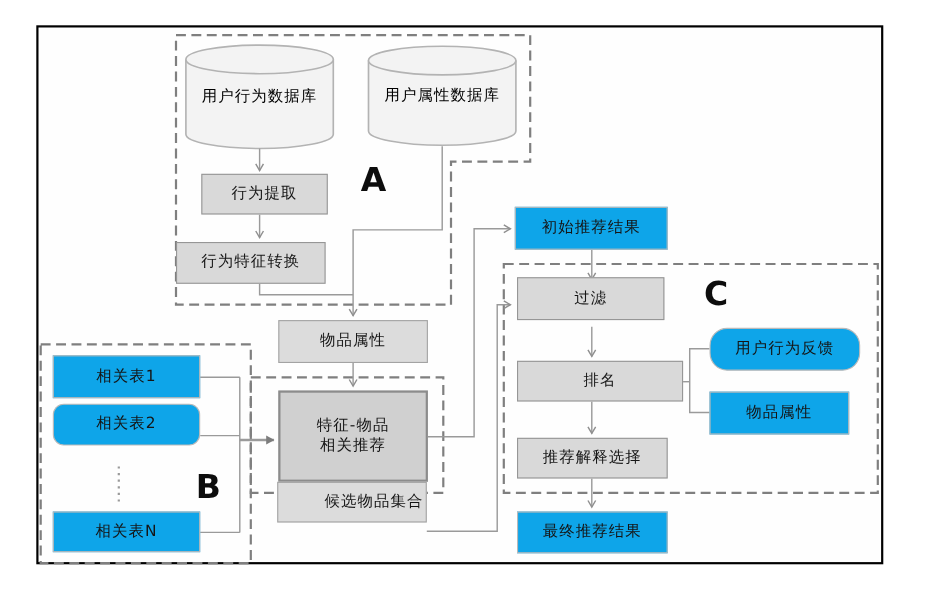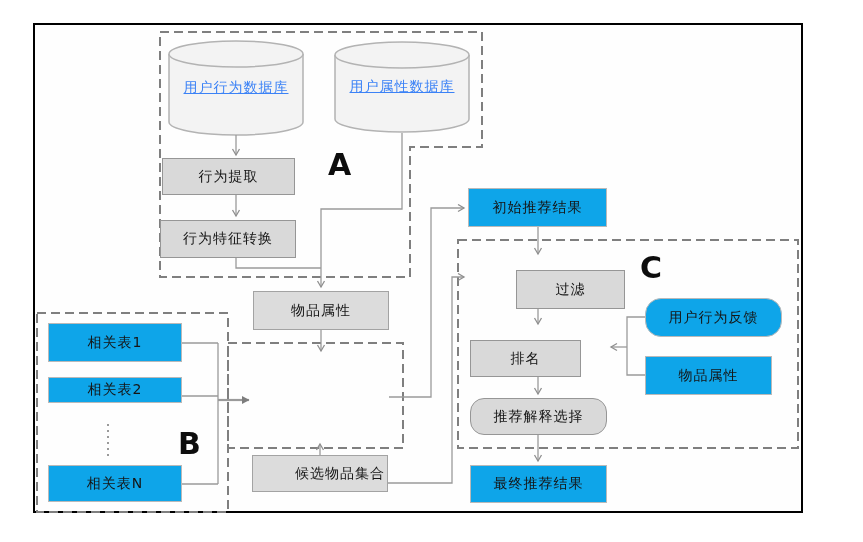--- a/index.html
+++ b/index.html
@@ -9,21 +9,21 @@
            border:2.5px solid #000000; background:#fefefe; box-sizing:border-box; }
   svg.layer { position:absolute; left:0; top:0; width:863px; height:542px; }
   .node { position:absolute; display:flex; align-items:center; justify-content:center;
           box-sizing:border-box; font-size:14px; color:#151515; text-align:center;
           letter-spacing:1px; line-height:1.25; }
   .light { background:#0ea5e9; border:1.5px solid #b9b9b9; }
   .mid   { background:#d9d9d9; border:1.5px solid #969696; }
   .mid2  { background:#dcdcdc; border:1.5px solid #a3a3a3; }
   .dark  { background:#d0d0d0; border:2px solid #8c8c8c; flex-direction:column; }
   .cyl-label { position:absolute; display:flex; align-items:center; justify-content:center;
-               font-size:14px; color:#3b82f6; letter-spacing:1px;text-decoration:underline; }
+               font-size:14px; color:#000000; letter-spacing:1px; }
   .grouplabel { position:absolute; font-weight:bold; font-size:30px; color:#0d0d0d;
                 font-family:"DejaVu Sans", sans-serif; }
 </style>
 </head>
 <body>
 
 <div id="stage">
   <div id="frame"></div>
 
   <svg class="layer" viewBox="0 0 863 542">
@@ -71,32 +71,36 @@
     </g>
   </svg>
 
   <div class="grouplabel" style="left:328px; top:147px;">A</div>
   <div class="grouplabel" style="left:178px; top:426px;">B</div>
   <div class="grouplabel" style="left:640px; top:250px;">C</div>
 
   <div class="cyl-label" style="left:169px; top:68px; width:134px; height:40px;">用户行为数据库</div>
   <div class="cyl-label" style="left:335px; top:67px; width:134px; height:40px;">用户属性数据库</div>
 
-  <div class="node mid" style="left:162px; top:158px; width:133px; height:37px;">行为提取</div>
+  <div class="node mid" style="left:183px; top:158px; width:115px; height:37px;">行为提取</div>
   <div class="node mid" style="left:160px; top:220px; width:136px; height:38px;">行为特征转换</div>
   <div class="node mid2" style="left:253px; top:291px; width:136px; height:39px;">物品属性</div>
 
   <div class="node light" style="left:48px; top:323px; width:134px; height:39px;">相关表1</div>
-  <div class="node light" style="left:48px; top:377px; width:134px; height:26px;">相关表2</div>
+  <div class="node light" style="left:48px; top:367px; width:134px; height:38px;border-radius:10px;">相关表2</div>
   <div class="node light" style="left:48px; top:465px; width:134px; height:37px;">相关表N</div>
 
+  <div class="node dark" style="left:253px; top:355px; width:136px; height:83px;">
+    <span>特征-物品</span>
+    <span>相关推荐</span>
+  </div>
 
-  <div class="node mid2" style="left:252px; top:455px; width:136px; height:37px;padding-left:40px;">候选物品集合</div>
+  <div class="node mid2" style="left:252px; top:438px; width:136px; height:37px;padding-left:40px;">候选物品集合</div>
 
   <div class="node light" style="left:468px; top:188px; width:139px; height:39px;">初始推荐结果</div>
-  <div class="node mid" style="left:470px; top:270px; width:109px; height:39px;margin-left:46px;">过滤</div>
-  <div class="node mid" style="left:470px; top:328px; width:111px; height:37px;margin-top:12px;">排名</div>
-  <div class="node mid" style="left:470px; top:398px; width:137px; height:37px;border-radius:14px;">推荐解释选择</div>
+  <div class="node mid" style="left:470px; top:252px; width:134px; height:39px;">过滤</div>
+  <div class="node mid" style="left:470px; top:328px; width:151px; height:37px;">排名</div>
+  <div class="node mid" style="left:470px; top:398px; width:137px; height:37px;">推荐解释选择</div>
   <div class="node light" style="left:470px; top:465px; width:137px; height:38px;">最终推荐结果</div>
 
   <div class="node light" style="left:645px; top:298px; width:137px; height:39px;border-radius:16px;">用户行为反馈</div>
   <div class="node light" style="left:645px; top:356px; width:127px; height:39px;">物品属性</div>
 </div>
 
 </body></html>

